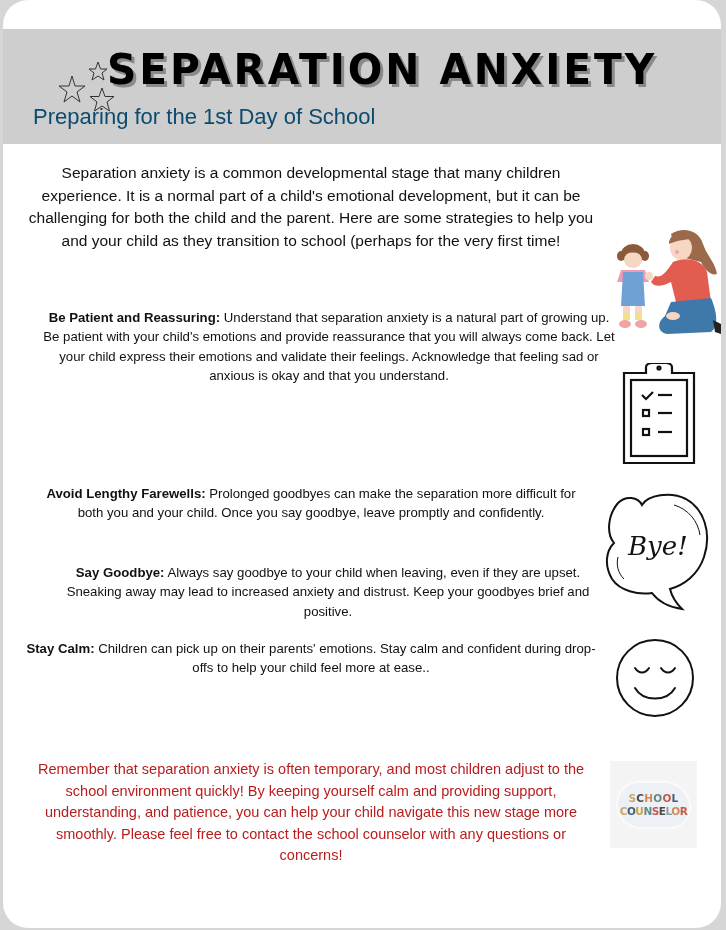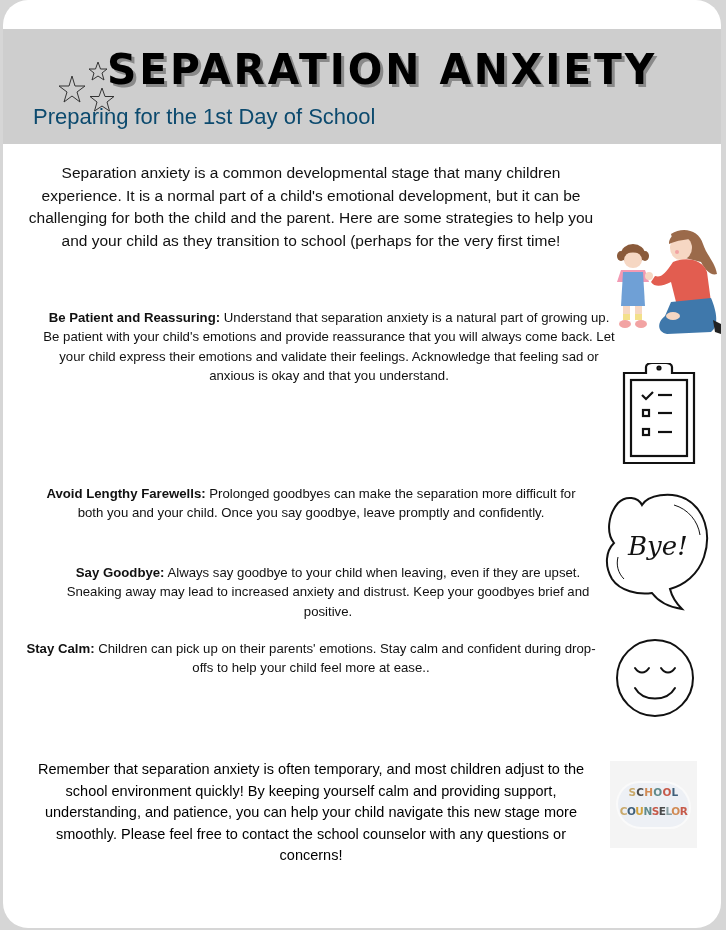--- a/index.html
+++ b/index.html
@@ -37,21 +37,21 @@
     position:absolute; left:20px; top:162px; width:576px;
     text-align:center; font-size:15.5px; line-height:22.5px; color:#111;
   }
   .tip {
     position:absolute; left:22px; width:572px;
     text-align:center; font-size:13.2px; line-height:19.3px; color:#111;
   }
   .tip b { font-weight:bold; }
   .closing {
     position:absolute; left:22px; top:759px; width:572px;
-    text-align:center; font-size:14.5px; line-height:21.5px; color:#000000;
+    text-align:center; font-size:14.5px; line-height:21.5px; color:#b91c1c;
   }
   .art { position:absolute; }
   .counselor-tile {
     position:absolute; left:607px; top:761px; width:87px; height:87px;
     background:#f4f4f4;
   }
   .counselor-tile .blob {
     position:absolute; left:8px; top:22px; width:71px; height:44px;
     background:#edf0f5; border-radius:22px 26px 20px 24px;
     box-shadow:0 0 0 2px #fafafa;
@@ -156,17 +156,17 @@
     <g fill="none" stroke="#111" stroke-width="2" stroke-linecap="round">
       <circle cx="40" cy="40" r="38"></circle>
       <path d="M20,30 C24,36 30,36 34,30"></path>
       <path d="M46,30 C50,36 56,36 60,30"></path>
       <path d="M20,50 C28,64 52,64 60,50"></path>
     </g>
   </svg>
 
   <div class="counselor-tile">
     <div class="blob"></div>
-    <div class="txt" style="top:25px;" id="badge-line1"><span style="color: rgb(201, 169, 107);">S</span><span style="color: rgb(74, 74, 74);">C</span><span style="color: rgb(209, 139, 85);">H</span><span style="color: rgb(95, 138, 139);">O</span><span style="color: rgb(198, 90, 74);">O</span><span style="color: rgb(63, 95, 122);">L</span></div>
+    <div class="txt" style="top:31px;" id="badge-line1"><span style="color: rgb(201, 169, 107);">S</span><span style="color: rgb(74, 74, 74);">C</span><span style="color: rgb(209, 139, 85);">H</span><span style="color: rgb(95, 138, 139);">O</span><span style="color: rgb(198, 90, 74);">O</span><span style="color: rgb(63, 95, 122);">L</span></div>
     <div class="txt" style="top:44px; letter-spacing:-0.5px;" id="badge-line2"><span style="color: rgb(201, 169, 107);">C</span><span style="color: rgb(63, 95, 122);">O</span><span style="color: rgb(209, 162, 61);">U</span><span style="color: rgb(95, 138, 139);">N</span><span style="color: rgb(198, 90, 74);">S</span><span style="color: rgb(74, 74, 74);">E</span><span style="color: rgb(138, 160, 163);">L</span><span style="color: rgb(209, 139, 85);">O</span><span style="color: rgb(198, 90, 74);">R</span></div>
   </div>
 
 </div>
 
 </body></html>

